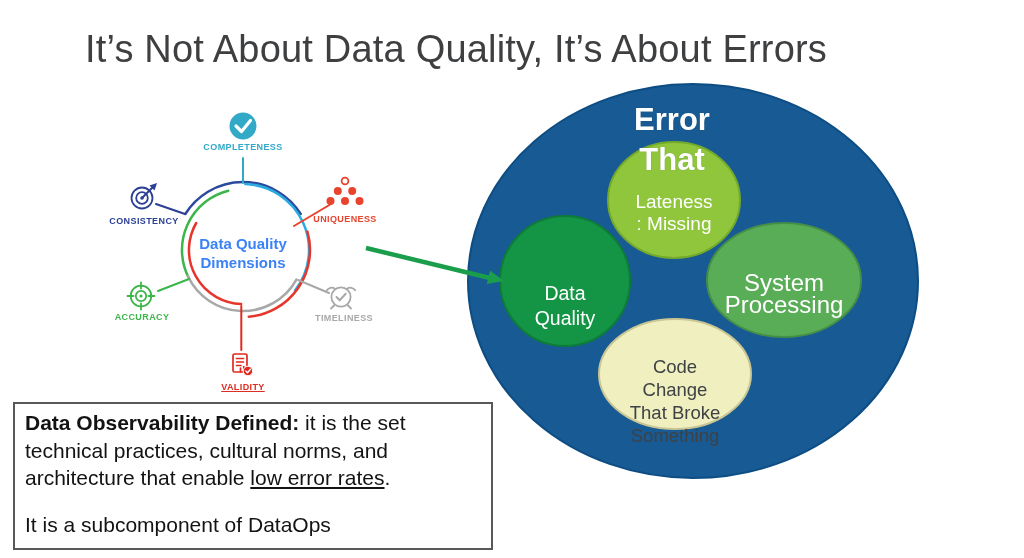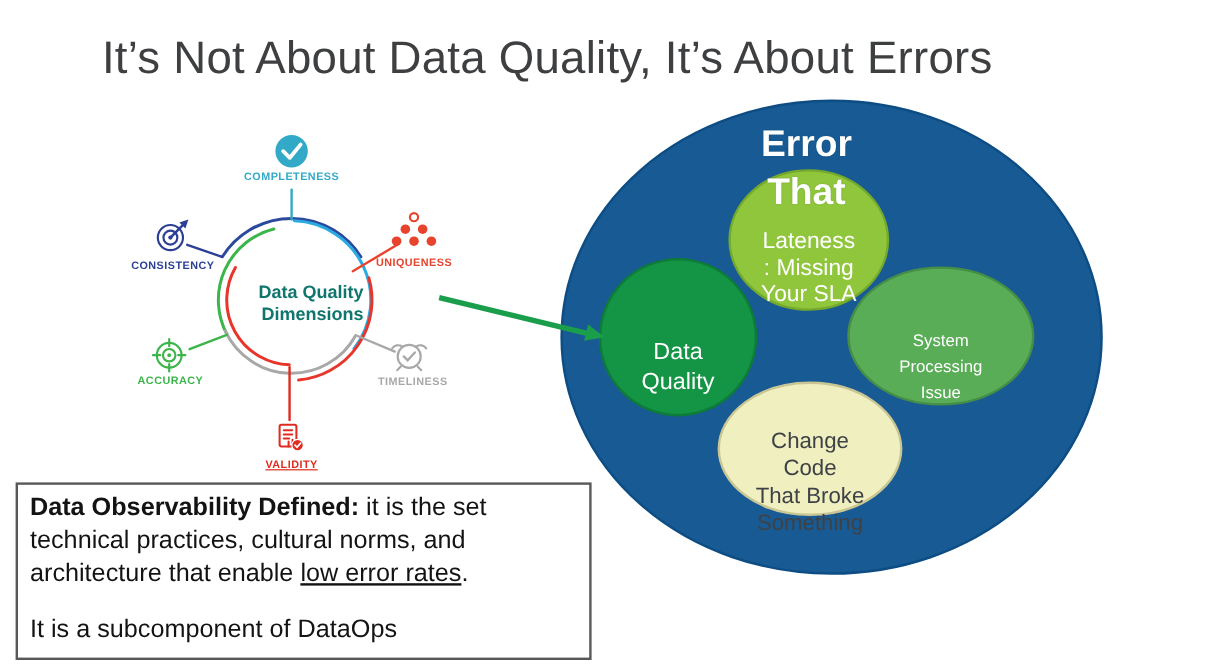--- a/index.html
+++ b/index.html
@@ -26,33 +26,33 @@
   .c-validity     { color:#df2b20;text-decoration:underline; }
   .lbl-completeness { left:188px; top:142px; }
   .lbl-consistency  { left:89px;  top:216px; }
   .lbl-uniqueness   { left:290px; top:214px; }
   .lbl-accuracy     { left:87px;  top:312px; }
   .lbl-timeliness   { left:289px; top:313px; }
   .lbl-validity     { left:188px; top:382px; }
 
   .ring-center-label {
     position:absolute; z-index:2; left:183px; top:234px; width:120px;
-    text-align:right; font-size:15px; font-weight:700; color:#0f766e; line-height:19px;
+    text-align:center; font-size:15px; font-weight:700; color:#3b82f6; line-height:19px;
   }
 
   
   .venn-title {
     position:absolute; z-index:3; left:572px; top:100px; width:200px;
     text-align:center; color:#ffffff; font-size:31px; font-weight:800;
     line-height:40px; text-shadow:0 0 1px rgba(20,60,30,0.35);
   }
   .bubble-label { position:absolute; z-index:2; text-align:center; font-weight:500;margin-top:25px; }
   .bl-lateness { left:592px; top:166px; width:164px; font-size:19px;   line-height:22px; color:#ffffff; }
   .bl-quality  { left:503px; top:256px; width:124px; font-size:19.5px; line-height:25px; color:#ffffff; }
-  .bl-system   { left:702px; top:247px; width:164px; font-size:14px; line-height:22px; color:#ffffff; }
+  .bl-system   { left:702px; top:247px; width:164px; font-size:24px; line-height:22px; color:#ffffff; }
   .bl-code     { left:595px; top:330px; width:160px; font-size:18.5px; line-height:23px; color:#3e4245; }
 
   
   .def-box {
     position:absolute; z-index:2; left:13px; top:402px; width:480px; height:148px;
     box-sizing:border-box; border:2px solid #58585a; background:#ffffff;
     padding:5px 10px; font-size:21px; line-height:27.5px; color:#131313;
   }
   .def-box .lead { font-weight:700; }
   .def-box .u { text-decoration:underline; }
@@ -164,34 +164,32 @@
   </div>
 
   <div class="venn-title">
     <div>Error</div>
     <div>That</div>
   </div>
 
   <div class="bubble-label bl-lateness">
     <div>Lateness</div>
     <div>: Missing</div>
-    <div>Your SLA</div>
   </div>
   <div class="bubble-label bl-quality">
     <div>Data</div>
     <div>Quality</div>
   </div>
   <div class="bubble-label bl-system">
     <div>System</div>
     <div>Processing</div>
-    <div>Issue</div>
   </div>
   <div class="bubble-label bl-code">
+    <div>Code</div>
     <div>Change</div>
-    <div>Code</div>
     <div>That Broke</div>
     <div>Something</div>
   </div>
 
   <div class="def-box">
     <div>
       <span class="lead">Data Observability Defined:</span><span>&nbsp;it is the set technical practices, cultural norms, and architecture that enable </span><span class="u">low error rates</span><span>.</span>
     </div>
     <div class="def-p2">It is a subcomponent of DataOps</div>
   </div>

